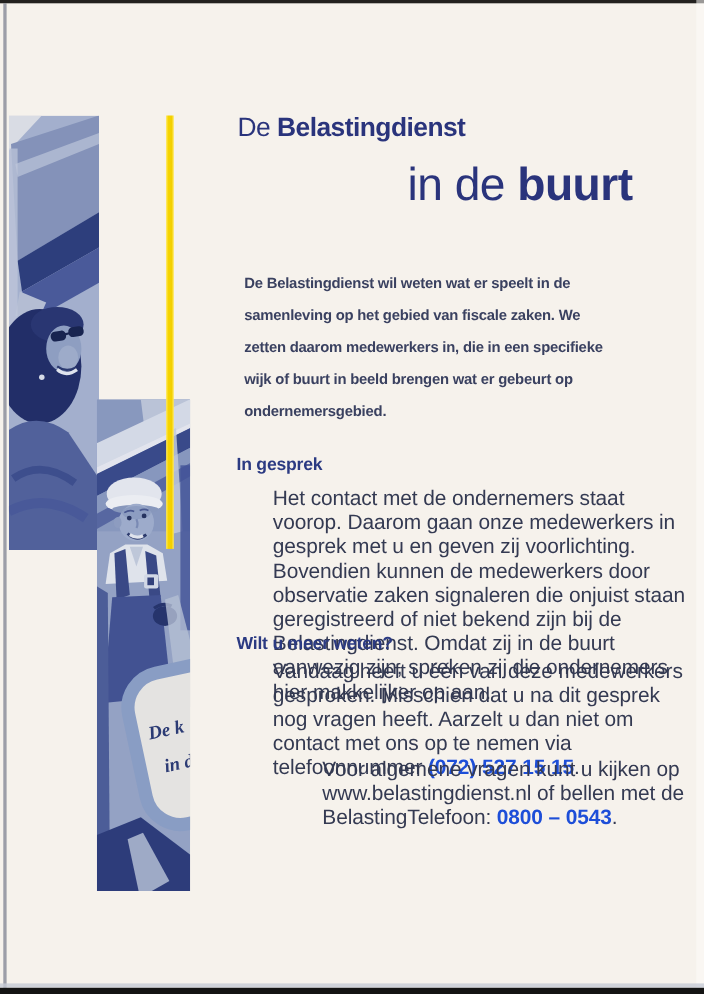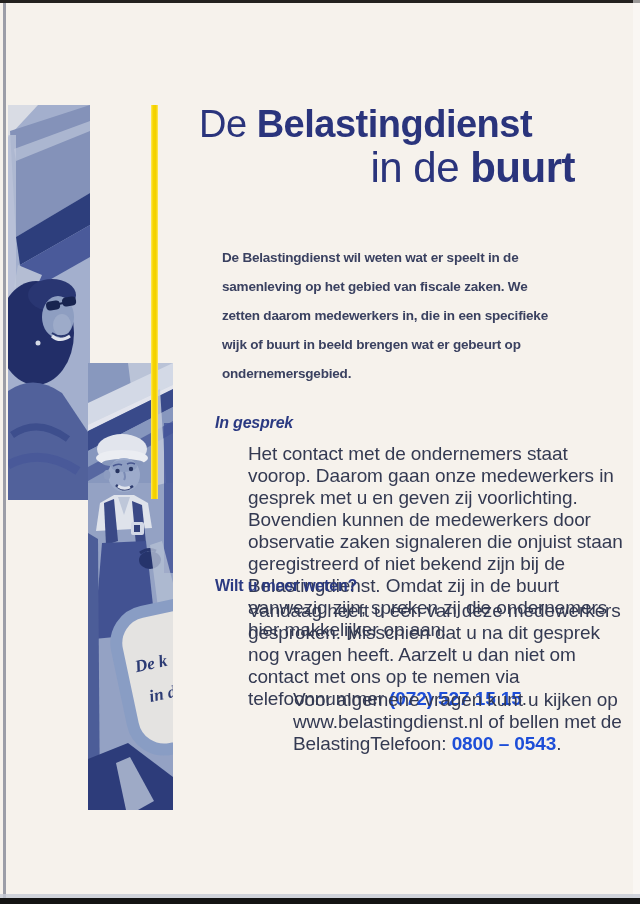--- a/index.html
+++ b/index.html
@@ -22,37 +22,37 @@
   .photo svg{display:block;}
 
   
   .accent-bar{
     position:absolute;left:151px;top:105px;width:7px;height:394px;z-index:3;
     background:linear-gradient(to right,#ffe95e 0%,#f6d500 30%,#f2cf00 70%,#ffe95e 100%);
   }
 
   
   .title{position:absolute;z-index:5;color:#2a347c;letter-spacing:-0.5px;line-height:1;}
-  .title-line1{left:199px;top:105px;font-size:38px;font-weight:400;}
+  .title-line1{left:216px;top:105px;font-size:24px;font-weight:400;}
   .title-line2{left:203px;top:147px;width:372px;text-align:right;font-size:42px;font-weight:400;}
   .title b{font-weight:700;}
 
   
   .intro{
     position:absolute;left:210px;top:231px;z-index:5;
     font-size:13.5px;font-weight:700;line-height:29px;letter-spacing:-0.2px;
     color:#3a4160;white-space:pre-line;margin:12px;
   }
 
   
   .section-heading{
     position:absolute;left:215px;z-index:5;margin:0;
     font-size:16px;font-weight:700;color:#2b3a82;letter-spacing:-0.2px;
   }
-  .heading-gesprek{top:414px;font-style:italic;}
+  .heading-gesprek{top:414px;}
   .heading-weten{top:577px;}
 
   
   .serif{
     position:absolute;left:248px;width:378px;z-index:5;margin:0;
     font-family:Liberation Sans, sans-serif;font-size:19px;line-height:22px;
     color:#343a52;letter-spacing:-0.1px;
   }
   .para-gesprek{top:443px;}
   .para-contact{top:600px;}

